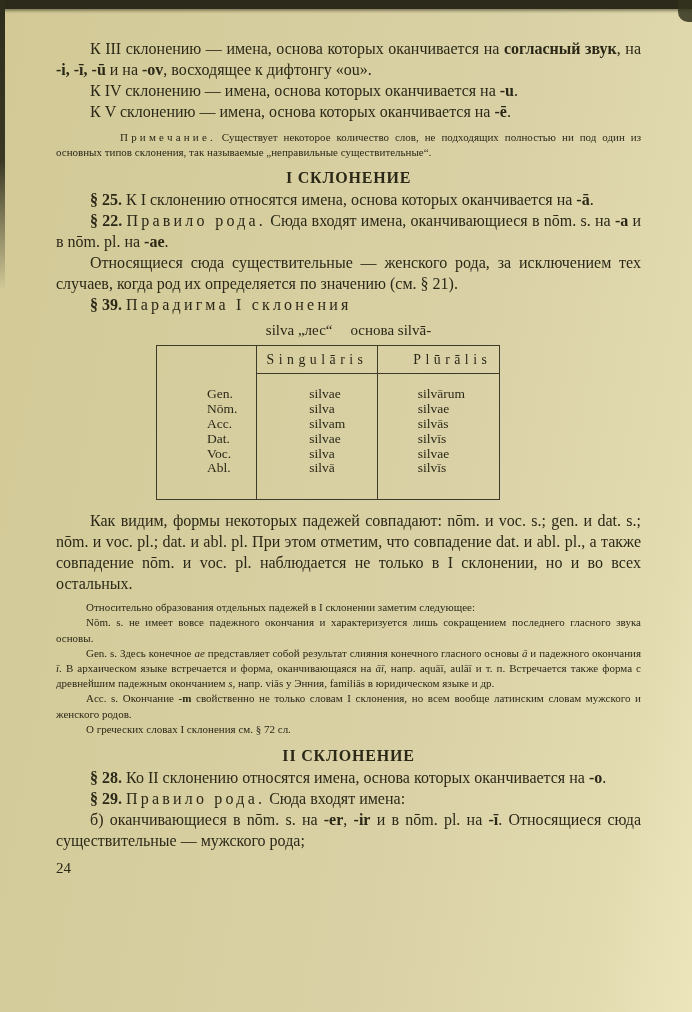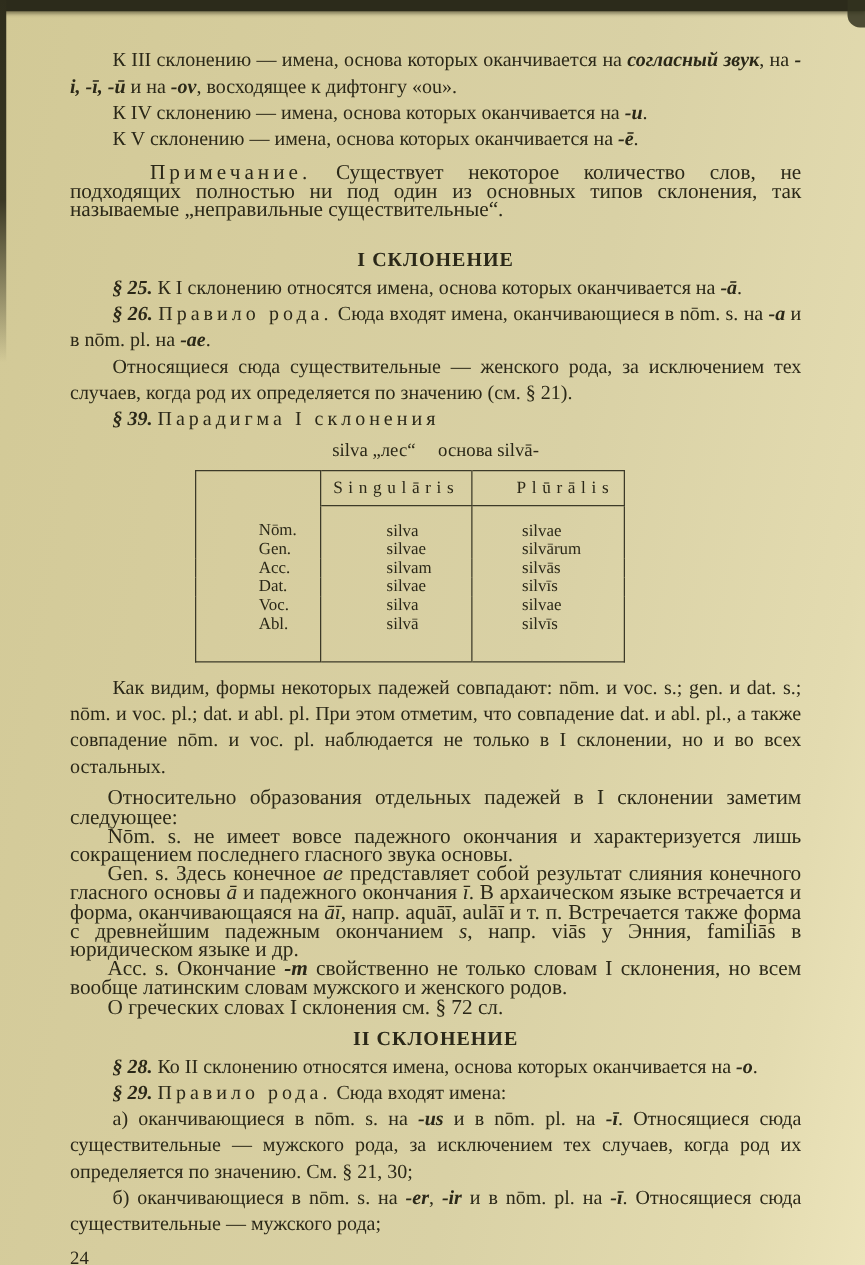--- a/index.html
+++ b/index.html
@@ -30,31 +30,31 @@
   }
   .content {
     position: absolute; top: 38px; left: 56px; width: 585px;
   }
   p { margin: 0; }
   .main {
     font-size: 16px; line-height: 21px; text-align: justify;
   }
   .ind { text-indent: 34px; }
   .small {
-    font-size: 17px; line-height: 15.2px; text-align: justify;
+    font-size: 11px; line-height: 15.2px; text-align: justify;
   }
   .sind { text-indent: 30px; }
   .note-block { margin-top: 8px; text-indent: 64px; }
-  .bi { font-style: italic; font-weight: bold; }
+  .bi { font-weight: bold; }
   .it { font-style: italic; }
-  .b  { font-weight: bold; font-style: italic; }
+  .b  { font-weight: bold; }
   .sp { letter-spacing: 3.2px; }
   .heading {
     text-align: center; font-weight: bold; font-size: 16px;
-    letter-spacing: 0.8px; margin: 22px 0 1px 0; line-height: 21px;
+    letter-spacing: 0.8px; margin: 7px 0 1px 0; line-height: 21px;
   }
   .tbl-caption {
     text-align: center; font-size: 15px; margin-top: 5px; line-height: 20px;
   }
   .cap-stem { margin-left: 18px; }
   .decl-table {
     border-collapse: collapse;
     margin: 5px 0 0 100px;
     width: 344px;
     font-size: 13.5px;
@@ -93,46 +93,46 @@
     <p class="main ind"><span>К IV склонению — имена, основа которых оканчивается на </span><span class="bi">-u</span><span>.</span></p>
 
     <p class="main ind"><span>К V склонению — имена, основа которых оканчивается на </span><span class="bi">-ē</span><span>.</span></p>
 
     <p class="small note-block"><span class="sp">Примечание.</span><span> Существует некоторое количество слов, не подходящих полностью ни под один из основных типов склонения, так называемые „неправильные существительные“.</span></p>
 
     <p class="heading">I СКЛОНЕНИЕ</p>
 
     <p class="main ind"><span class="b">§ 25.</span><span> К I склонению относятся имена, основа которых оканчивается на </span><span class="bi">-ā</span><span>.</span></p>
 
-    <p class="main ind"><span class="b">§ 26.</span>&nbsp;<span class="sp">Правило рода.</span><span> Сюда входят имена, оканчивающиеся в nōm. s. на </span><span class="bi">-a</span><span> и в nōm. pl. на </span><span class="bi">-ae</span><span>.</span></p>
+    <p class="main ind"><span class="b">§ 22.</span>&nbsp;<span class="sp">Правило рода.</span><span> Сюда входят имена, оканчивающиеся в nōm. s. на </span><span class="bi">-a</span><span> и в nōm. pl. на </span><span class="bi">-ae</span><span>.</span></p>
 
     <p class="main ind">Относящиеся сюда существительные — женского рода, за исключением тех случаев, когда род их определяется по значению (см. § 21).</p>
 
     <p class="main ind"><span class="b">§ 39.</span>&nbsp;<span class="sp">Парадигма I склонения</span></p>
 
     <div class="tbl-caption"><span>silva</span> <span>„лес“</span><span class="cap-stem">основа silvā-</span></div>
 
     <table class="decl-table">
       <thead>
         <tr>
           <th class="c1"></th>
           <th class="c2">Singulāris</th>
           <th class="c3">Plūrālis</th>
         </tr>
       </thead>
       <tbody>
         <tr>
+          <td class="c1">Gen.</td>
+          <td class="c2">silvae</td>
+          <td class="c3">silvārum</td>
+        </tr>
+        <tr>
           <td class="c1">Nōm.</td>
           <td class="c2">silva</td>
           <td class="c3">silvae</td>
-        </tr>
-        <tr>
-          <td class="c1">Gen.</td>
-          <td class="c2">silvae</td>
-          <td class="c3">silvārum</td>
         </tr>
         <tr>
           <td class="c1">Acc.</td>
           <td class="c2">silvam</td>
           <td class="c3">silvās</td>
         </tr>
         <tr>
           <td class="c1">Dat.</td>
           <td class="c2">silvae</td>
           <td class="c3">silvīs</td>
@@ -161,20 +161,19 @@
     <p class="small sind"><span>Acc. s. Окончание </span><span class="bi">-m</span><span> свойственно не только словам I склонения, но всем вообще латинским словам мужского и женского родов.</span></p>
 
     <p class="small sind">О греческих словах I склонения см. § 72 сл.</p>
 
     <p class="heading mt8">II СКЛОНЕНИЕ</p>
 
     <p class="main ind"><span class="b">§ 28.</span><span> Ко II склонению относятся имена, основа которых оканчивается на </span><span class="bi">-o</span><span>.</span></p>
 
     <p class="main ind"><span class="b">§ 29.</span>&nbsp;<span class="sp">Правило рода.</span><span> Сюда входят имена:</span></p>
 
-    <p class="main ind"><span>а) оканчивающиеся в nōm. s. на </span><span class="bi">-us</span><span> и в nōm. pl. на </span><span class="bi">-ī</span><span>. Относящиеся сюда существительные — мужского рода, за исключением тех случаев, когда род их определяется по значению. См. § 21, 30;</span></p>
 
     <p class="main ind"><span>б) оканчивающиеся в nōm. s. на </span><span class="bi">-er</span><span>, </span><span class="bi">-ir</span><span> и в nōm. pl. на </span><span class="bi">-ī</span><span>. Относящиеся сюда существительные — мужского рода;</span></p>
 
     <p class="page-num">24</p>
 
   </div>
 </div>
 
 </body></html>

